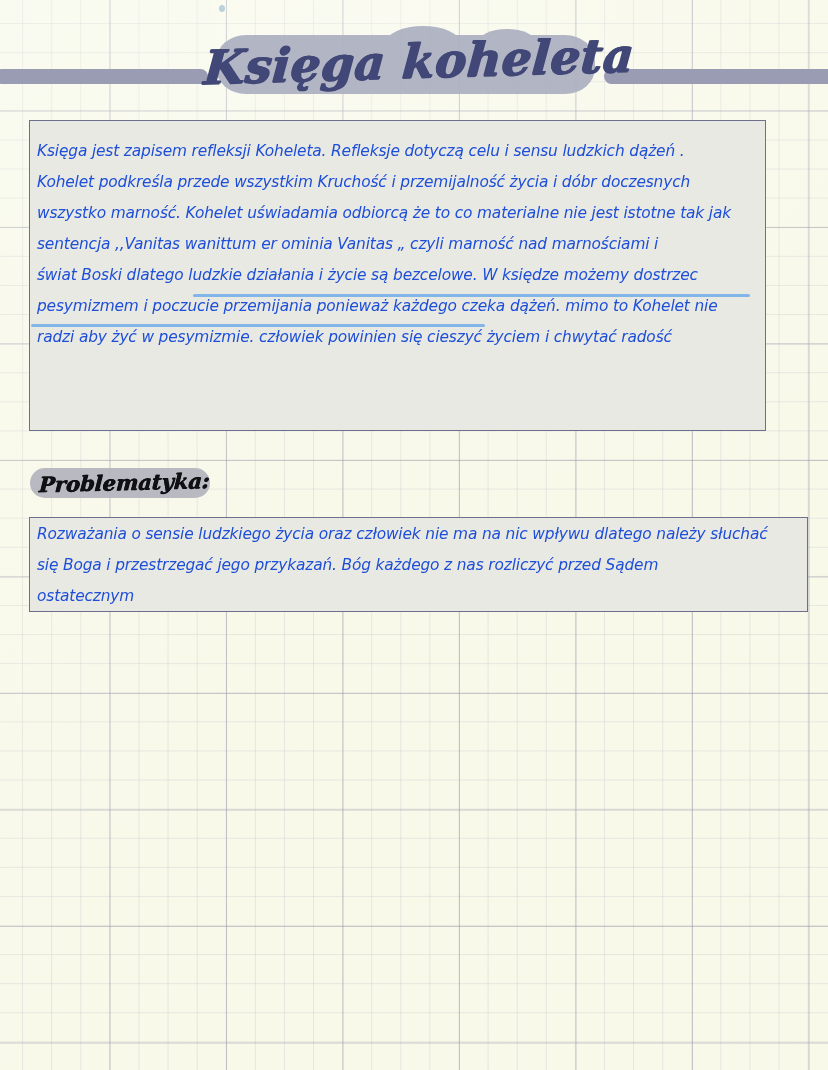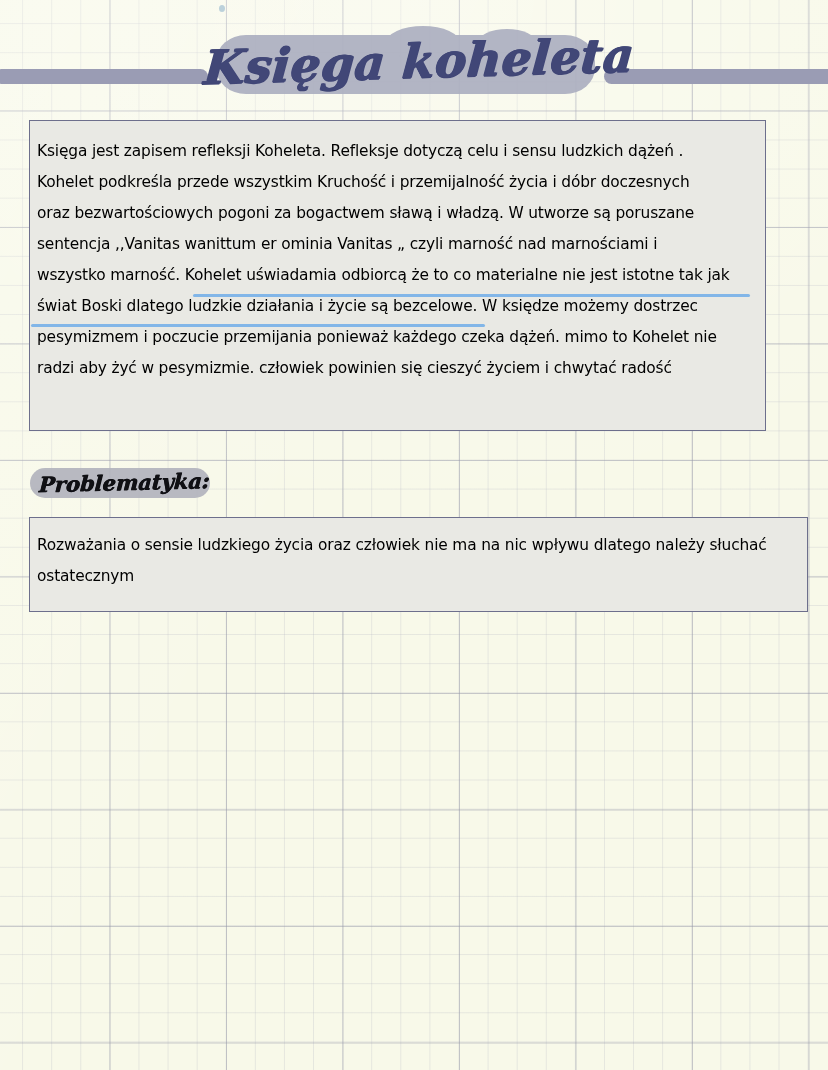--- a/index.html
+++ b/index.html
@@ -124,21 +124,22 @@
     filter: blur(0.6px);
   }
 
   
   .note-box {
     position: absolute;
     background-color: #e9e9e4;
     border: 1.4px solid #6d6f8c;
     box-sizing: border-box;
     font-family: "DejaVu Sans", sans-serif;
-    color: #000000;
+    color: #1d4ed8;
+    font-style: italic;
   }
   .note-box .lines {
     padding: 0;
     margin: 0;
   }
   .note-box .line {
     white-space: nowrap;
     font-size: 15.4px;
     letter-spacing: -0.15px;
     position: relative;
@@ -151,21 +152,21 @@
     height: 311px;
     padding: 15px 0 0 7px;
   }
   #box-main .line { line-height: 31px; }
 
   #box-problem {
     left: 29px;
     top: 517px;
     width: 779px;
     height: 95px;
-    padding: 12px 0 0 7px;
+    padding: 1px 0 0 7px;
   }
   #box-problem .line { line-height: 31px; }
 
   
   .underline {
     position: absolute;
     height: 3px;
     background-color: #7cb3e8;
     border-radius: 2px;
     opacity: 0.95;
@@ -220,35 +221,35 @@
     <div id="title-text">Księga koheleta</div>
   </div>
 </div>
 
 <div id="stray-dot"></div>
 
 <div class="note-box" id="box-main">
   <div class="lines">
     <div class="line">Księga jest zapisem refleksji Koheleta.  Refleksje dotyczą celu i sensu ludzkich dążeń .</div>
     <div class="line">Kohelet podkreśla przede wszystkim Kruchość i przemijalność życia i dóbr doczesnych</div>
-    <div class="line">oraz bezwartościowych pogoni za bogactwem sławą i władzą. W utworze są poruszane</div>
+    <div class="line">wszystko marność. Kohelet uświadamia odbiorcą że to co materialne nie jest istotne tak jak</div>
     <div class="line">sentencja ,,Vanitas wanittum er ominia Vanitas „ czyli marność nad marnościami i</div>
-    <div class="line">wszystko marność. Kohelet uświadamia odbiorcą że to co materialne nie jest istotne tak jak</div>
     <div class="line">świat Boski dlatego ludzkie działania i życie są bezcelowe. W księdze  możemy dostrzec</div>
     <div class="line">pesymizmem i poczucie przemijania ponieważ każdego czeka dążeń. mimo to Kohelet nie</div>
     <div class="line">radzi aby żyć w pesymizmie. człowiek powinien się cieszyć życiem i chwytać radość</div>
   </div>
 </div>
 
 <div class="underline" id="uline-1"></div>
 <div class="underline" id="uline-2"></div>
 
 <div id="heading-problematyka">
   <div id="heading-highlight"></div>
   <div id="heading-text">Problematyka:</div>
 </div>
 
 <div class="note-box" id="box-problem">
   <div class="lines">
     <div class="line">Rozważania o sensie ludzkiego życia oraz człowiek nie ma na nic wpływu dlatego należy słuchać</div>
+    <div class="line">się Boga i przestrzegać jego przykazań.  Bóg każdego z nas rozliczyć przed Sądem</div>
     <div class="line">ostatecznym</div>
   </div>
 </div>
 
 </body></html>

